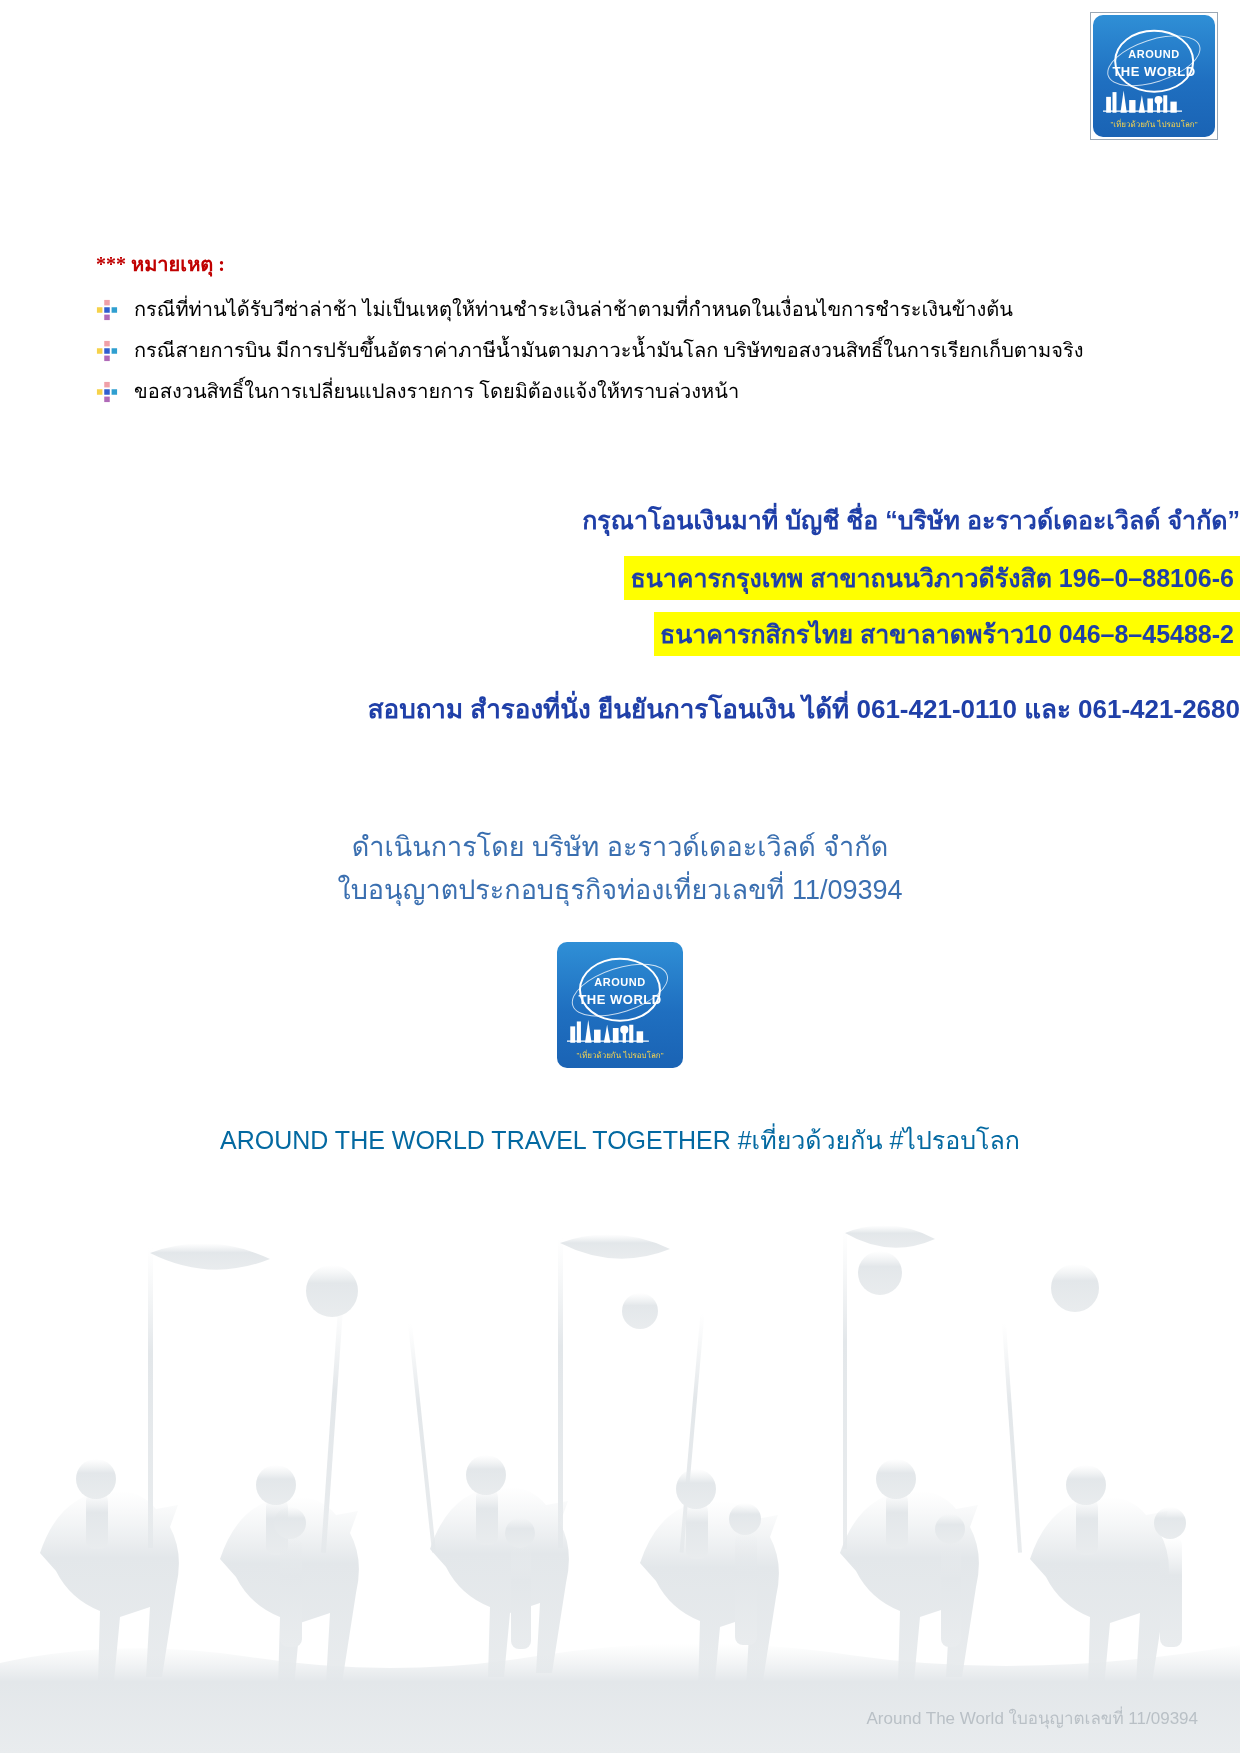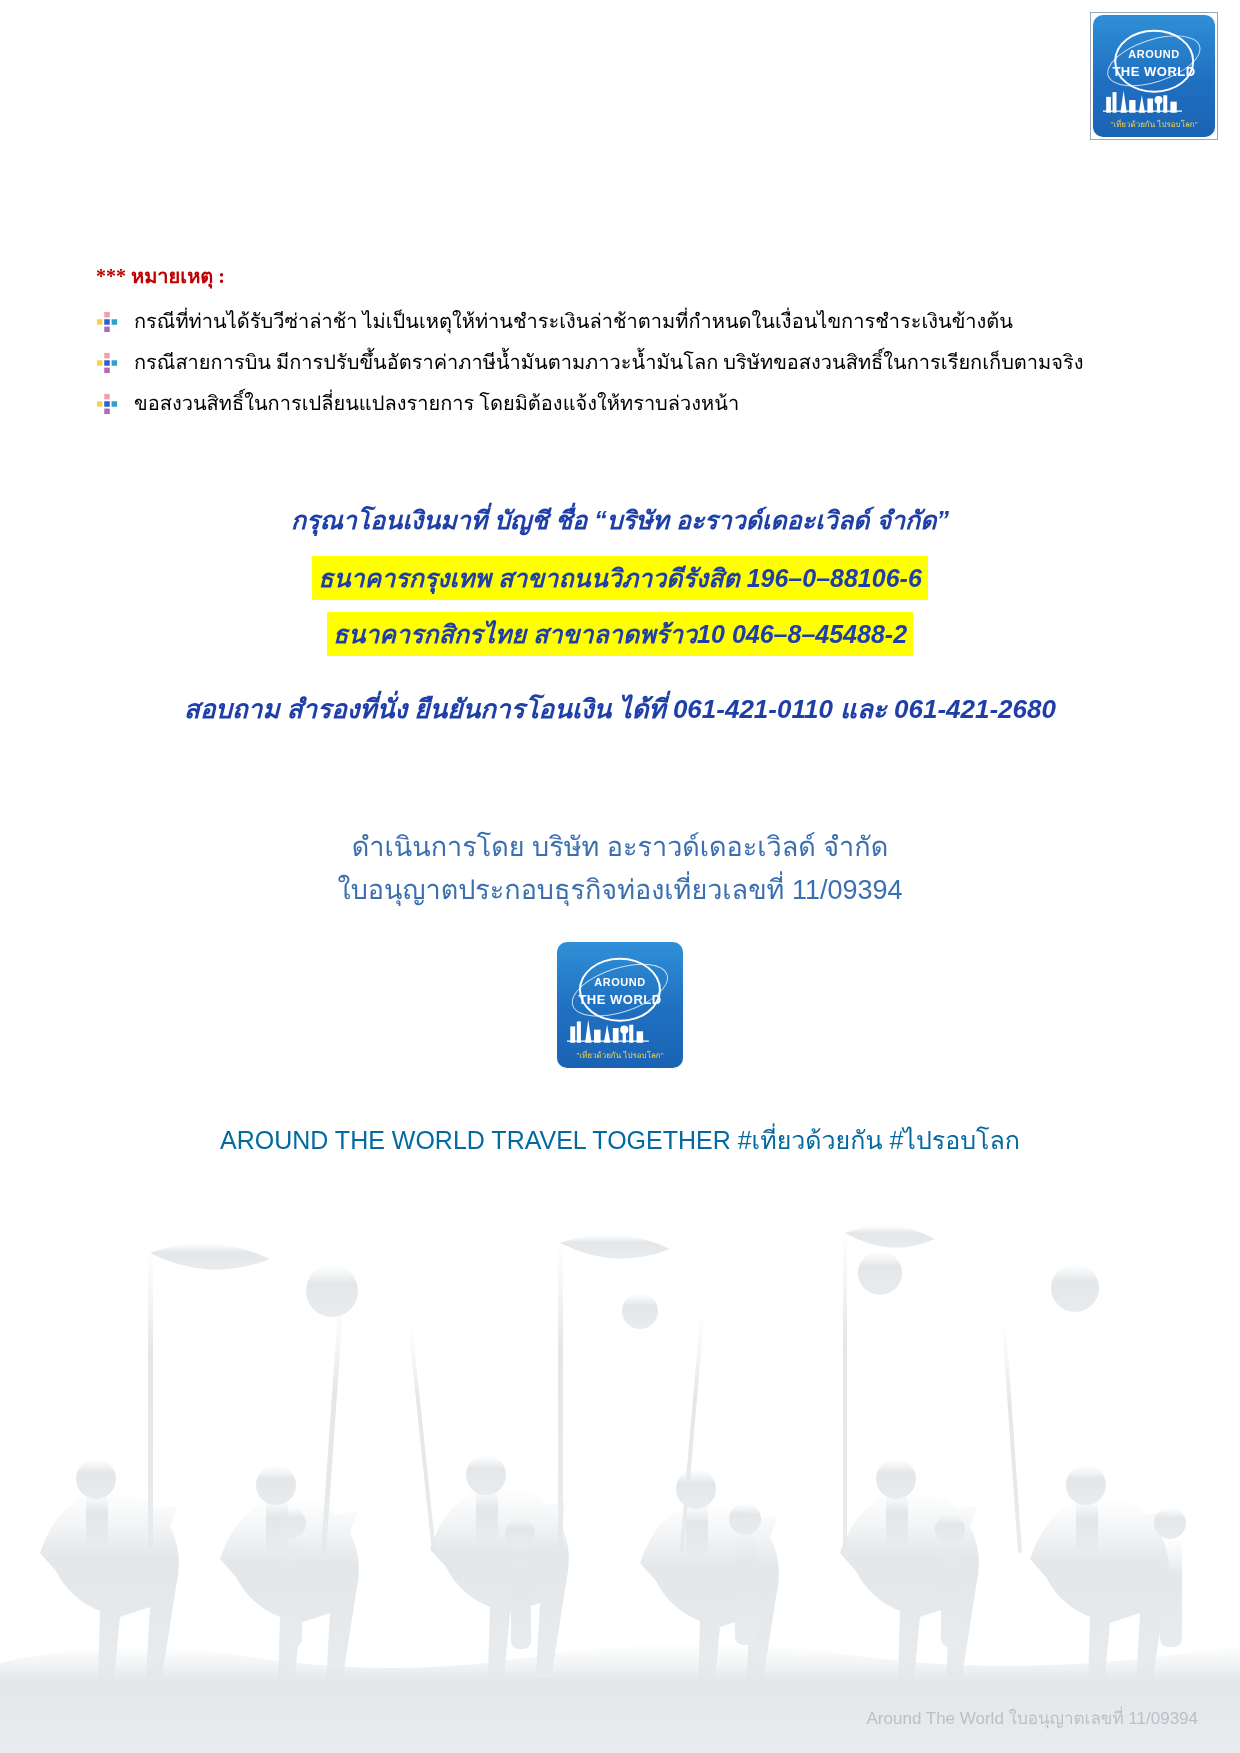--- a/index.html
+++ b/index.html
@@ -97,21 +97,20 @@
     left: 96px;
     top: 248px;
     width: 1060px;
   }
   .notes-title {
     color: #c00000;
     font-weight: bold;
     font-size: 20px;
     font-family: "Liberation Serif", serif;
     margin-bottom: 16px;
-    margin-top: 12px;
   }
   .note-row {
     display: flex;
     align-items: flex-start;
     margin-bottom: 14px;
     gap: 6px;
   }
   .note-bullet {
     width: 22px;
     height: 22px;
@@ -126,22 +125,21 @@
     color: #000000;
     line-height: 1.35;
   }
 
   
   .transfer {
     position: absolute;
     left: 0;
     right: 0;
     top: 500px;
-    text-align: center;
-    font-style: italic;
+    text-align: right;
   }
   .transfer-head {
     color: #1f3fa8;
     font-weight: bold;
     font-size: 25px;
     margin-bottom: 16px;
   }
   .bank-line {
     display: inline-block;
     background: #ffff00;

